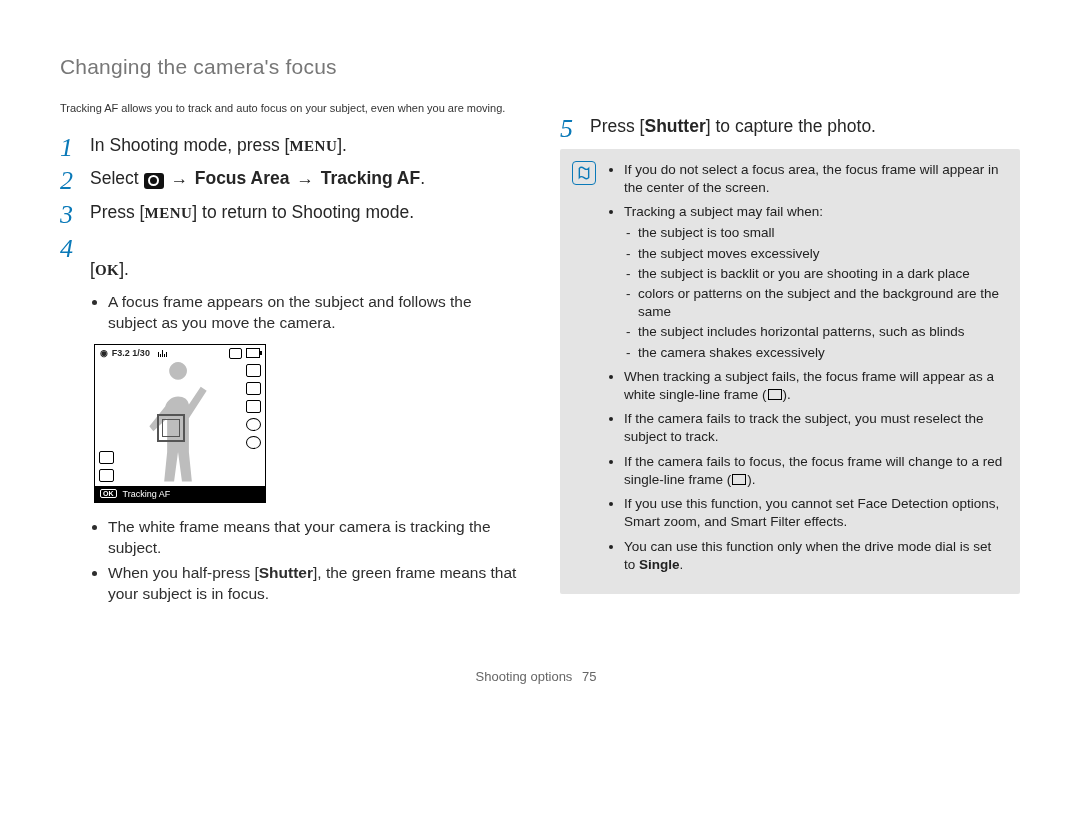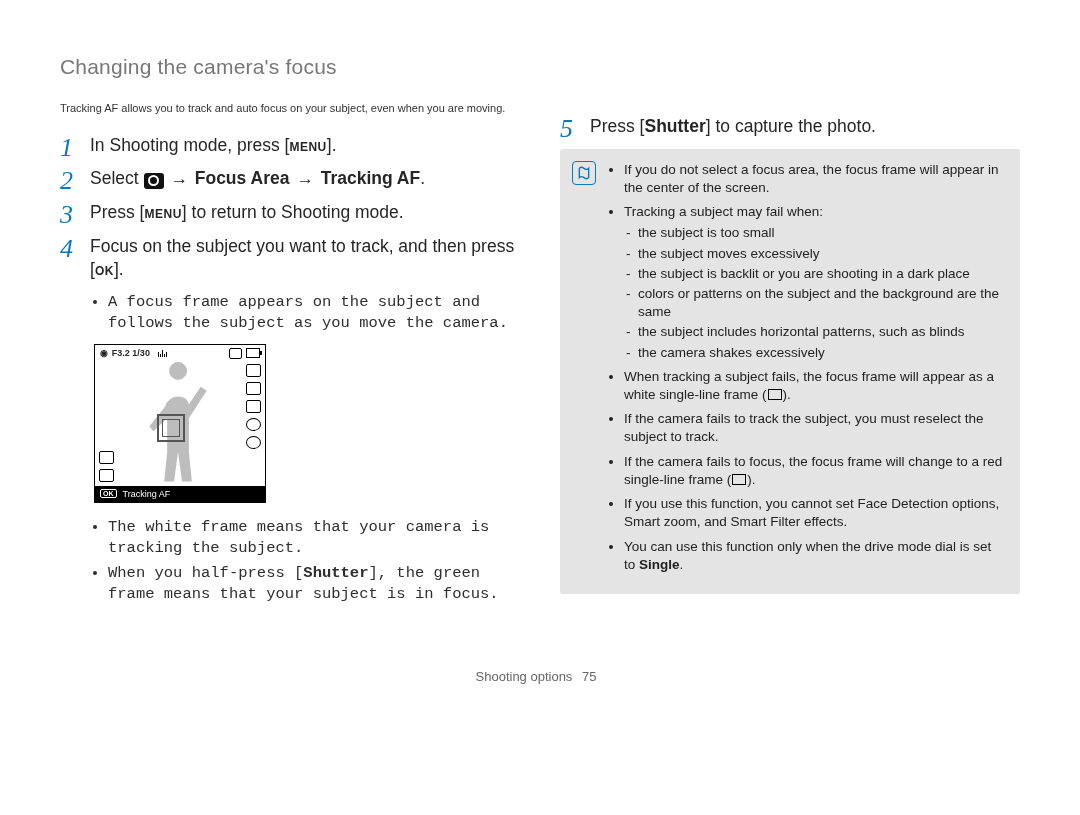--- a/index.html
+++ b/index.html
@@ -85,22 +85,22 @@
     top: -4px;
     font-family: Georgia, "Times New Roman", serif;
     font-style: italic;
     font-size: 26px;
     color: var(--accent);
     font-weight: 400;
   }
   .btn-glyph {
     display: inline-block;
     font-weight: 700;
-    font-family: Liberation Sans, sans-serif;
-    font-size: 12px;
+    font-family: Liberation Serif, serif;
+    font-size: 15px;
     vertical-align: 0px;
     letter-spacing: 0.5px;
   }
   .camera-glyph {
     display:inline-flex;
     align-items:center;
     justify-content:center;
     width:20px;height:16px;
     background:#111;
     border-radius:3px;
@@ -114,21 +114,21 @@
   .bold { font-weight: 700; }
   .sub-bullets {
     list-style: disc;
     padding-left: 48px;
     margin: 6px 0 10px 0;
     font-size: 15.5px;
     font-weight: 300;
     line-height: 1.35;
     color: #2e2e2e;
   }
-  .sub-bullets li { margin-bottom: 4px; font-family: Liberation Mono, monospace; }
+  .sub-bullets li { margin-bottom: 4px; }
 
   
   .lcd-wrap {
     margin: 10px 0 14px 34px;
   }
   .lcd {
     width: 172px;
     border: 1.5px solid #000;
     background: #fff;
     box-sizing: border-box;
@@ -271,21 +271,21 @@
           <span class="bold">Tracking AF</span><span>.</span>
         </li>
 
         <li class="step">
           <span class="num">3</span>
           <span>Press [</span><span class="btn-glyph">MENU</span><span>] to return to Shooting mode.</span>
         </li>
 
         <li class="step">
           <span class="num">4</span>
-          <span>Focus on the subject you want to track, and then press </span><br>
+          <br>
           <span>[</span><span class="btn-glyph">OK</span><span>].</span>
         </li>
       </ol>
 
       <ul class="sub-bullets">
         <li>A focus frame appears on the subject and follows the subject as you move the camera.</li>
       </ul>
 
       <div class="lcd-wrap">
         <div class="lcd">

